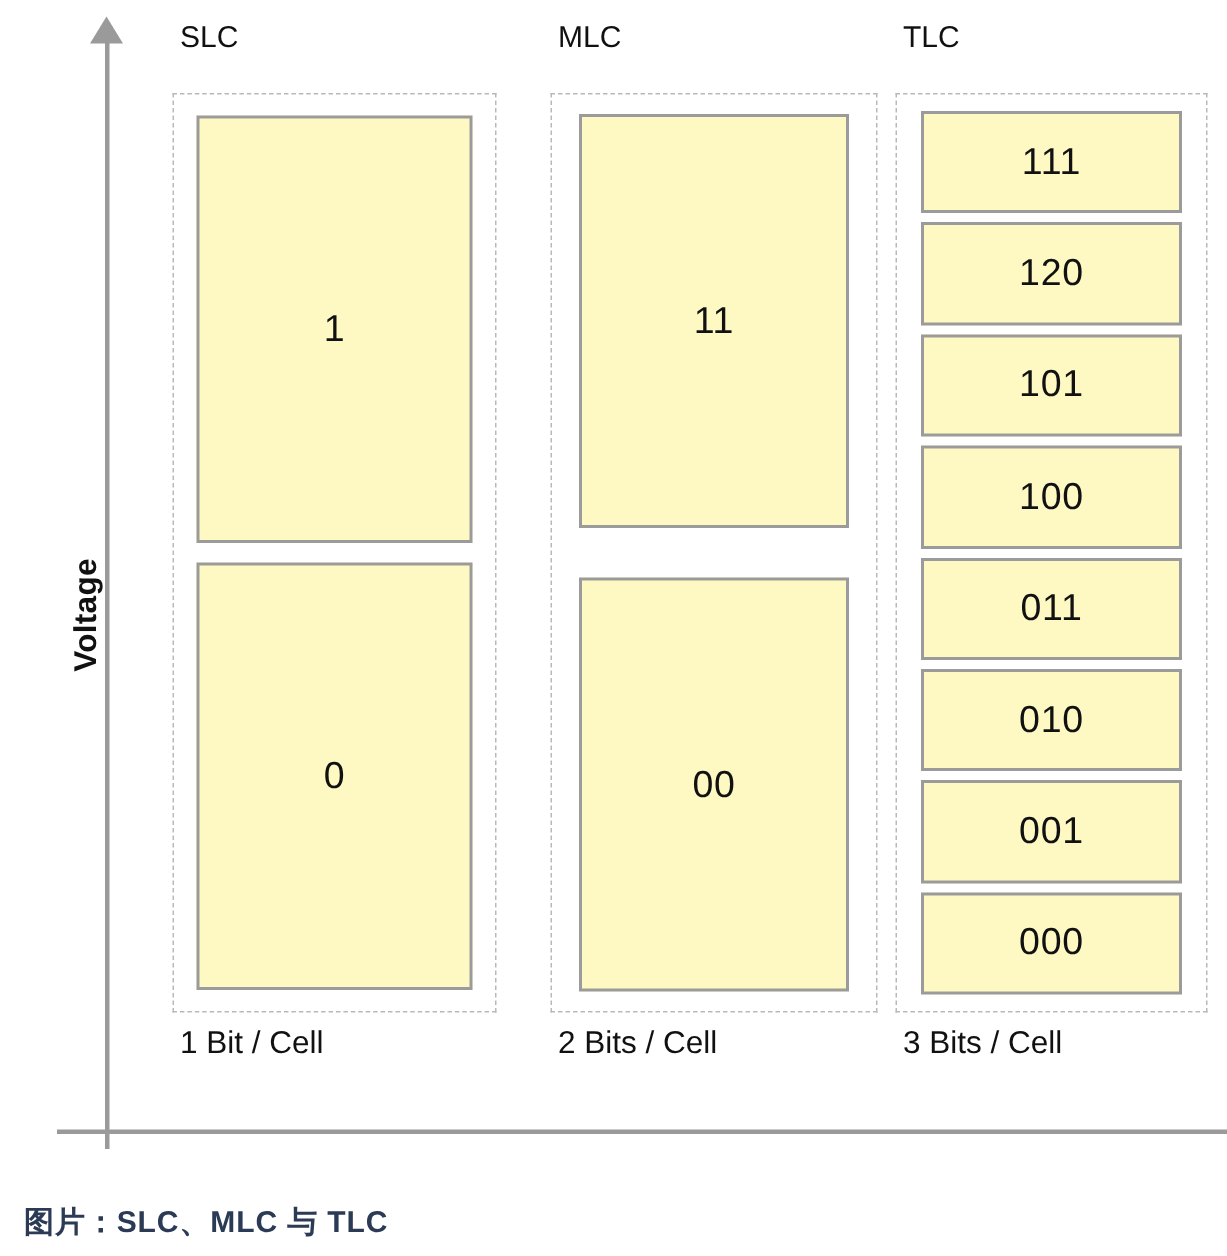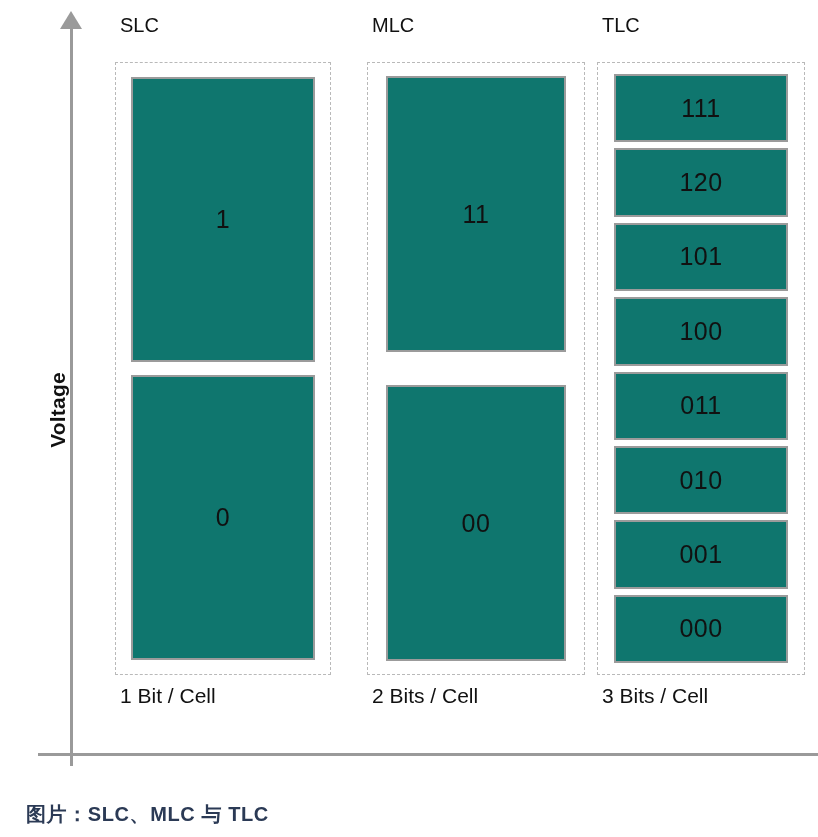--- a/index.html
+++ b/index.html
@@ -97,21 +97,21 @@
     position: absolute;
     inset: 0;
     box-sizing: border-box;
     display: flex;
     flex-direction: column;
     justify-content: space-between;
   }
   .level-cell {
     box-sizing: border-box;
     border: 2px solid #9b9b9b;
-    background: #0f766e;
+    background: #fef9c3;
     display: flex;
     align-items: center;
     justify-content: center;
     font-size: 25px;
     font-weight: 400;
     color: #111111;
     letter-spacing: 0.5px;
   }
 
   
@@ -123,21 +123,21 @@
   #col-mlc .levels  { padding: 14px 19px; gap: 33px; }
   #col-tlc .levels  { padding: 12px 17px; gap: 6px; }
 
   #col-slc .level-cell { flex: 1 1 0; }
   #col-mlc .level-cell { flex: 1 1 0; }
   #col-tlc .level-cell { flex: 1 1 0; }
 
   
   .caption {
     position: absolute;
-    left: 26px;
+    left: 16px;
     top: 801px;
     font-size: 20px;
     font-weight: 700;
     color: #2b3a55;
     letter-spacing: 0.6px;
     white-space: nowrap;
   }
 </style>
 </head>
 <body>

